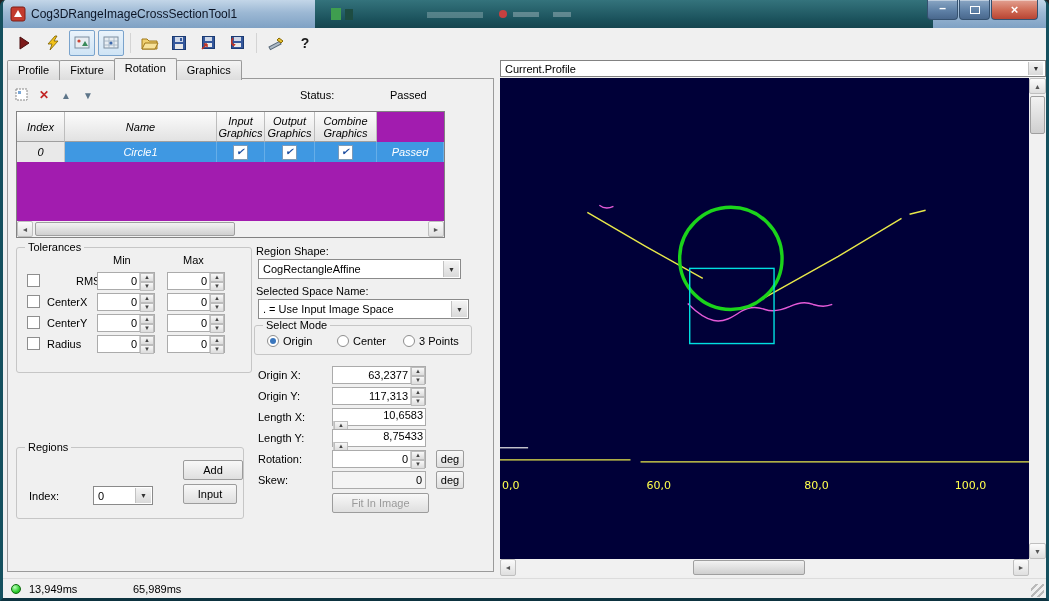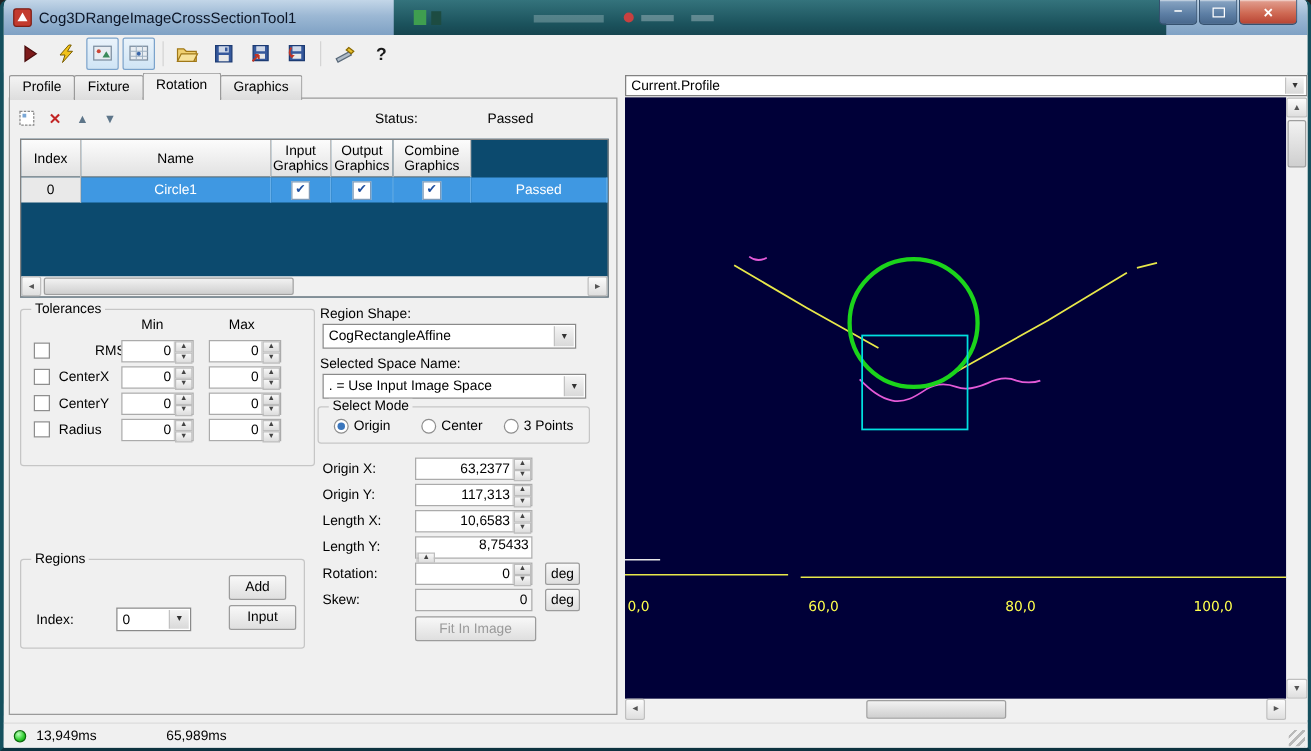--- a/index.html
+++ b/index.html
@@ -39,21 +39,21 @@
   
   .left-pane{position:absolute;left:4px;top:78px;width:487px;height:494px;background:#f0f0f0;border:1px solid #9a9a9a;box-sizing:border-box;}
   .right-pane{position:absolute;left:497px;top:60px;width:546px;height:516px;background:#f0f0f0;}
   
   .mtb-btn{position:absolute;width:20px;height:20px;display:flex;align-items:center;justify-content:center;}
   .delx{color:#c22525;font-weight:bold;font-size:12px;}
   .mvarrow{color:#5d7589;font-size:10px;}
   .status-label{position:absolute;left:292px;top:10px;}
   .status-value{position:absolute;left:382px;top:10px;}
   
-  .grid{position:absolute;left:8px;top:32px;width:471px;height:127px;border:1px solid #828282;background:#0c4a6e;box-sizing:border-box;}
+  .grid{position:absolute;left:8px;top:32px;width:429px;height:127px;border:1px solid #828282;background:#a21caf;box-sizing:border-box;font-style:italic;}
   .grid-header{display:flex;height:30px;}
   .gh-cell{border-right:1px solid #bdbdbd;border-bottom:1px solid #9f9f9f;box-sizing:border-box;
     background:linear-gradient(180deg,#fcfcfc,#e2e2e2);display:flex;align-items:center;justify-content:center;
     text-align:center;line-height:12px;}
   .grid-row{display:flex;height:20px;}
   .gr-index{width:48px;background:#e9e9e9;border-right:1px solid #c3c3c3;box-sizing:border-box;
     display:flex;align-items:center;justify-content:center;}
   .gr-sel{background:#3f98e2;color:#fff;display:flex;align-items:center;justify-content:center;
     border-right:1px solid #66aee8;box-sizing:border-box;}
   .gridcb{width:13px;height:13px;background:#fff;border:1px solid #7d9ab8;display:flex;align-items:center;justify-content:center;}
@@ -341,21 +341,21 @@
         <input value="0" style="">
         <span class="spinbtns">
             <span class="spinbtn">▲</span>
             <span class="spinbtn">▼</span>
           </span>
       </div>
     </div>
 
     <div class="groupbox" style="left:8px;top:368px;width:228px;height:72px;">
       <span class="gb-title">Regions</span>
-      <div class="btn" style="left:166px;top:12px;width:46px;height:20px;">
+      <div class="btn" style="left:166px;top:12px;width:60px;height:20px;">
           <span>Add</span>
         </div>
       <div class="btn" style="left:166px;top:36px;width:54px;height:20px;">
           <span>Input</span>
         </div>
       <span class="flabel" style="left:12px;top:42px;">Index:</span>
       <div class="combo" style="left:76px;top:38px;width:60px;height:19px;">
         <span class="val">0</span>
         <span class="arrowbox">▼</span>
       </div>
@@ -394,21 +394,21 @@
     <span class="flabel" style="left:250px;top:311px;">Origin Y:</span>
     <div class="spinfield" style="left:324px;top:308px;width:94px;">
       <input value="117,313" style="">
       <span class="spinbtns">
           <span class="spinbtn">▲</span>
           <span class="spinbtn">▼</span>
         </span>
     </div>
 
     <span class="flabel" style="left:250px;top:332px;">Length X:</span>
-    <div class="spinfield" style="left:324px;top:329px;width:94px;">
+    <div class="spinfield" style="left:324px;top:329px;width:94px;flex-direction:column;">
       <input value="10,6583" style="">
       <span class="spinbtns">
           <span class="spinbtn">▲</span>
           <span class="spinbtn">▼</span>
         </span>
     </div>
 
     <span class="flabel" style="left:250px;top:353px;">Length Y:</span>
     <div class="spinfield" style="left:324px;top:350px;width:94px;flex-direction:column;">
       <input value="8,75433" style="">

